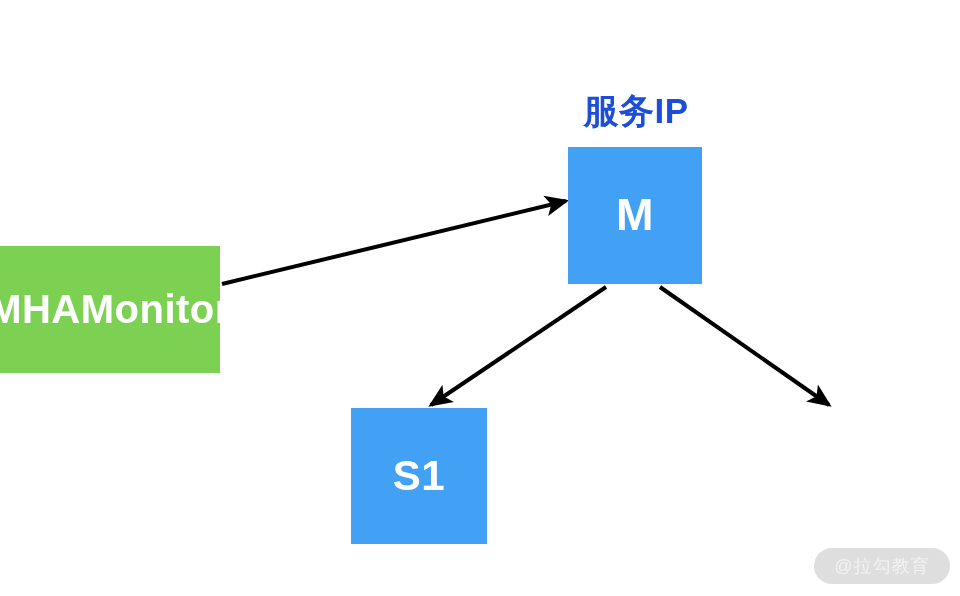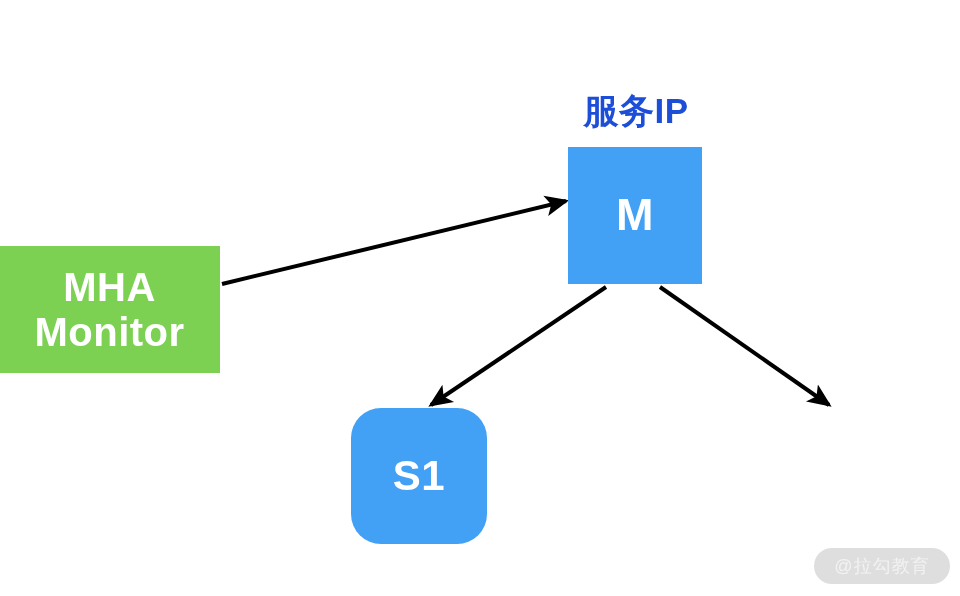--- a/index.html
+++ b/index.html
@@ -46,36 +46,35 @@
     width: 134px;
     height: 137px;
     font-size: 45px;
   }
   #node-slave1 {
     left: 351px;
     top: 408px;
     width: 136px;
     height: 136px;
     font-size: 42px;
-    border-radius: 30px;
   }
   #node-slave2 {
     left: 770px;
     top: 408px;
     width: 136px;
     height: 136px;
     font-size: 42px;
   }
   #node-mha {
     left: -1px;
     top: 246px;
     width: 221px;
     height: 127px;
     font-size: 40px;
-    flex-direction: column;
+    flex-direction: row;
   }
   #node-mha .mha-line { display: block; }
 
   #service-ip-label {
     position: absolute;
     left: 508px;
     top: 88px;
     width: 256px;
     text-align: center;
     font-size: 35px;

